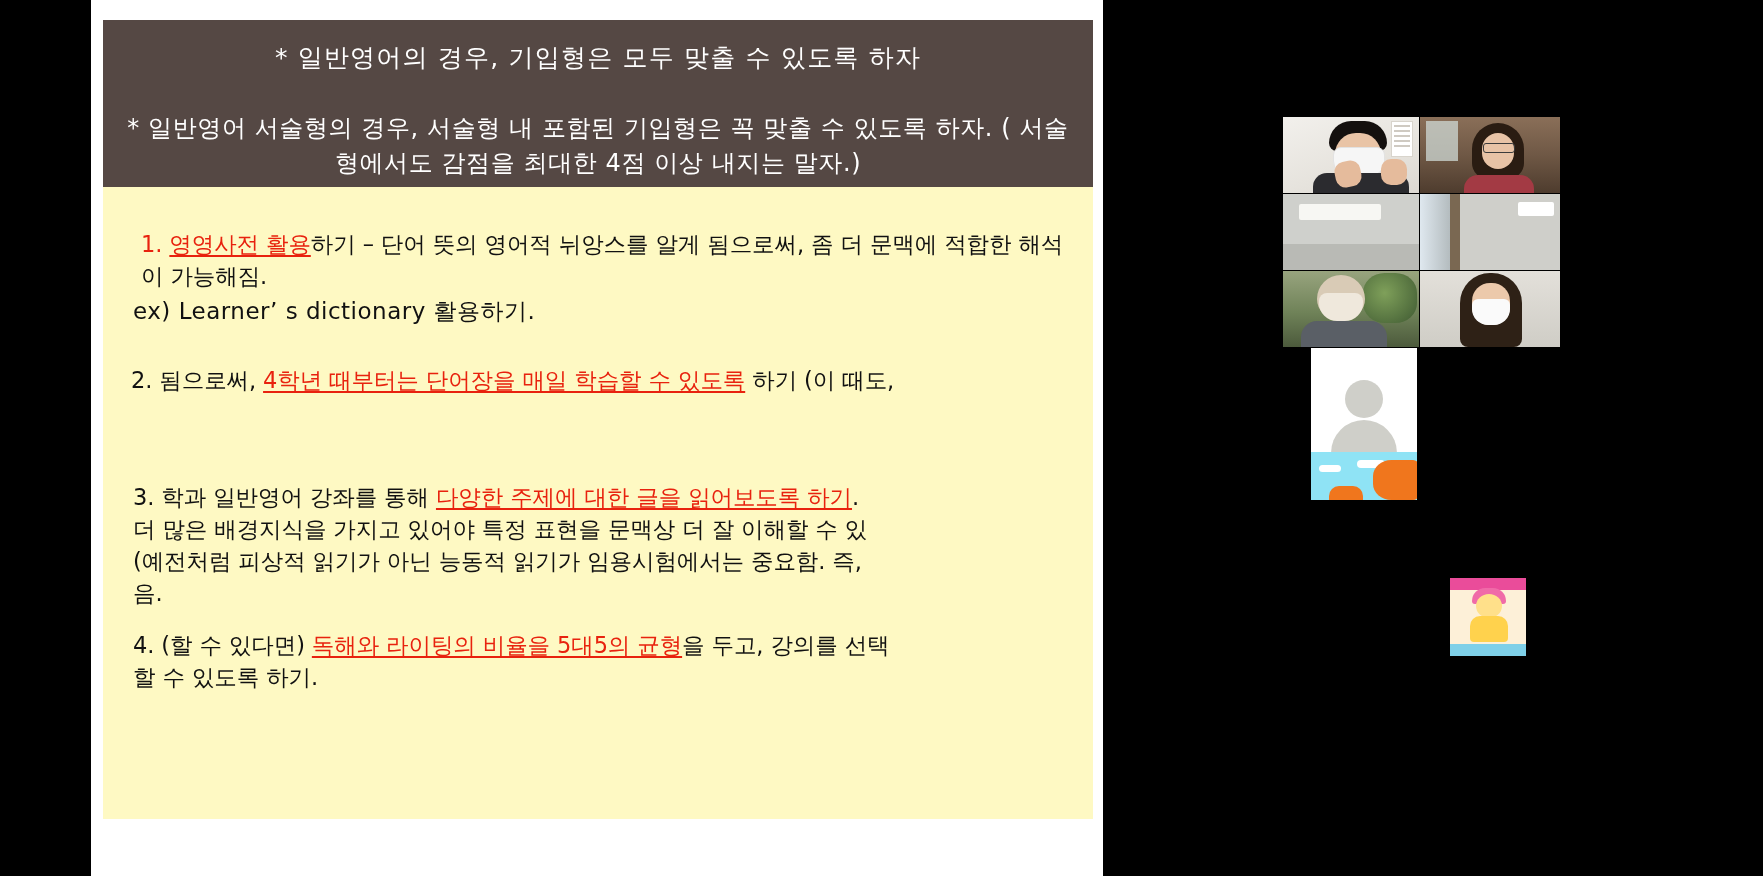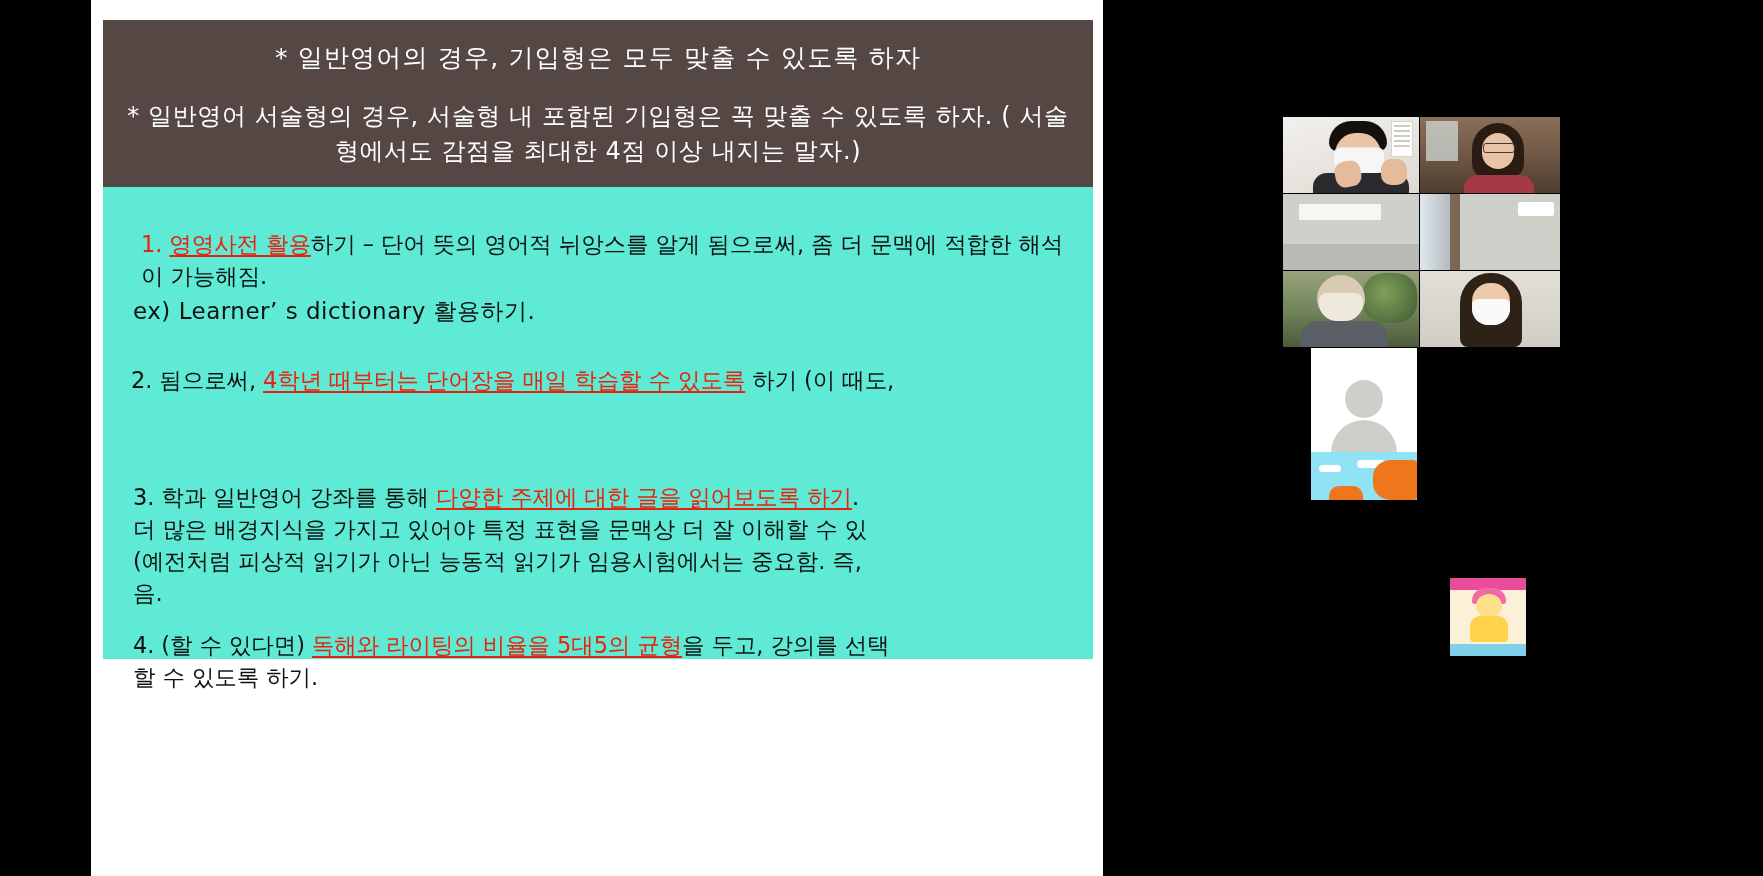--- a/index.html
+++ b/index.html
@@ -45,31 +45,31 @@
     font-size: 25px;
     letter-spacing: 1.2px;
     line-height: 1.25;
     white-space: nowrap;
     margin-top: 6px;
   }
   .title-line-2 {
     font-size: 24px;
     letter-spacing: 0.6px;
     line-height: 1.45;
-    margin-top: 26px;
+    margin-top: 38px;
     padding: 0 6px;
   }
 
   #slide-body-box {
     position: absolute;
     left: 12px;
     top: 187px;
     width: 990px;
-    height: 472px;
-    background: #5eead4;
+    height: 632px;
+    background: #fef9c3;
     box-sizing: border-box;
     padding: 46px 22px 10px 30px;
     color: #151515;
   }
 
   .item {
     font-size: 22.5px;
     line-height: 1.42;
     color: #111111;
     letter-spacing: -0.1px;

